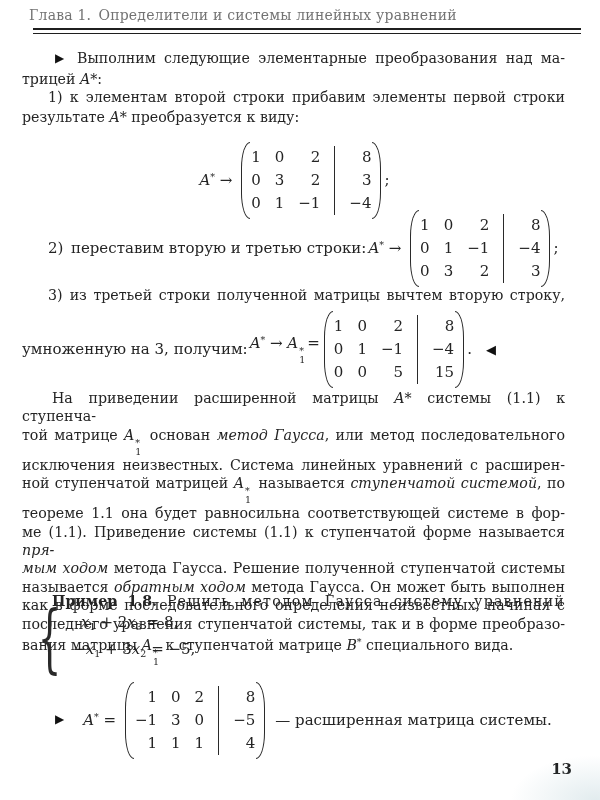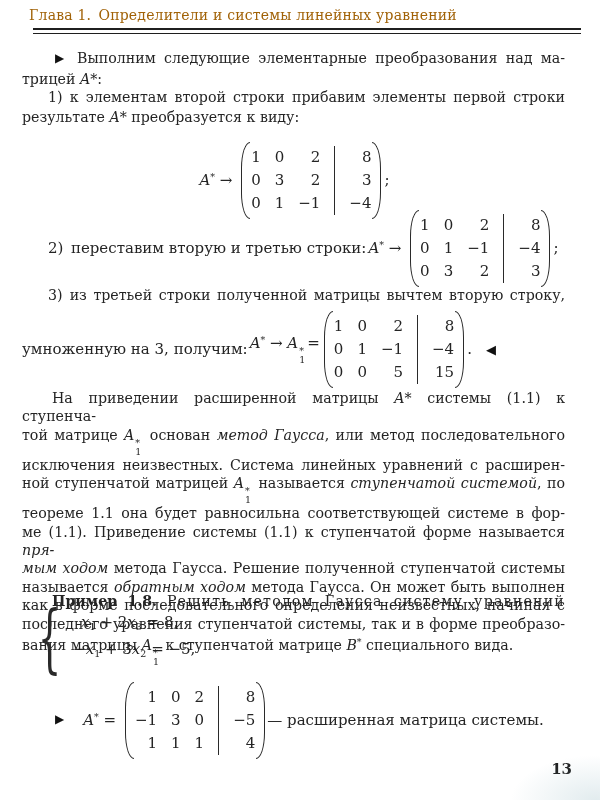--- a/index.html
+++ b/index.html
@@ -2,21 +2,21 @@
 <html><head>
 <meta charset="utf-8">
 <style>
   html,body{margin:0;padding:0;}
   body{width:600px;height:800px;position:relative;background:#ffffff;
        font-family:"DejaVu Serif","Liberation Serif",serif;color:#222;overflow:hidden;}
   .page{position:absolute;inset:0;}
 
   
   .chap-head{position:absolute;top:7px;left:0;width:486px;text-align:center;
-             font-size:14px;color:#a16207;letter-spacing:.2px;}
+             font-size:14px;color:#737373;letter-spacing:.2px;}
   .double-rule{position:absolute;top:28px;left:33px;width:548px;height:3px;
                border-top:2.4px solid #1f1f1f;border-bottom:1.1px solid #1f1f1f;}
 
   
   .blk{position:absolute;left:22px;width:543px;}
   .ln{font-size:14.2px;line-height:19.5px;text-align:justify;text-align-last:justify;color:#242424;}
   .ln.nl{text-align-last:auto;}
   .ind26{text-indent:26px;}
   .ind30{text-indent:30px;}
   .tight{line-height:18.4px;}
@@ -198,18 +198,18 @@
           <span class="mcell">−1</span>
           <span class="mcell">3</span>
           <span class="mcell">0</span>
           <span class="mcell aug">−5</span>
           <span class="mcell">1</span>
           <span class="mcell">1</span>
           <span class="mcell">1</span>
           <span class="mcell aug">4</span>
         </div>
       </div>
-    <span class="mtail" style="margin-left:0">— расширенная матрица системы.</span>
+    <span class="mtail" style="margin-left:8px">— расширенная матрица системы.</span>
   </div>
 
   <div class="pageno">13</div>
   <div class="corner-smudge"></div>
 </div>
 
 </body></html>

